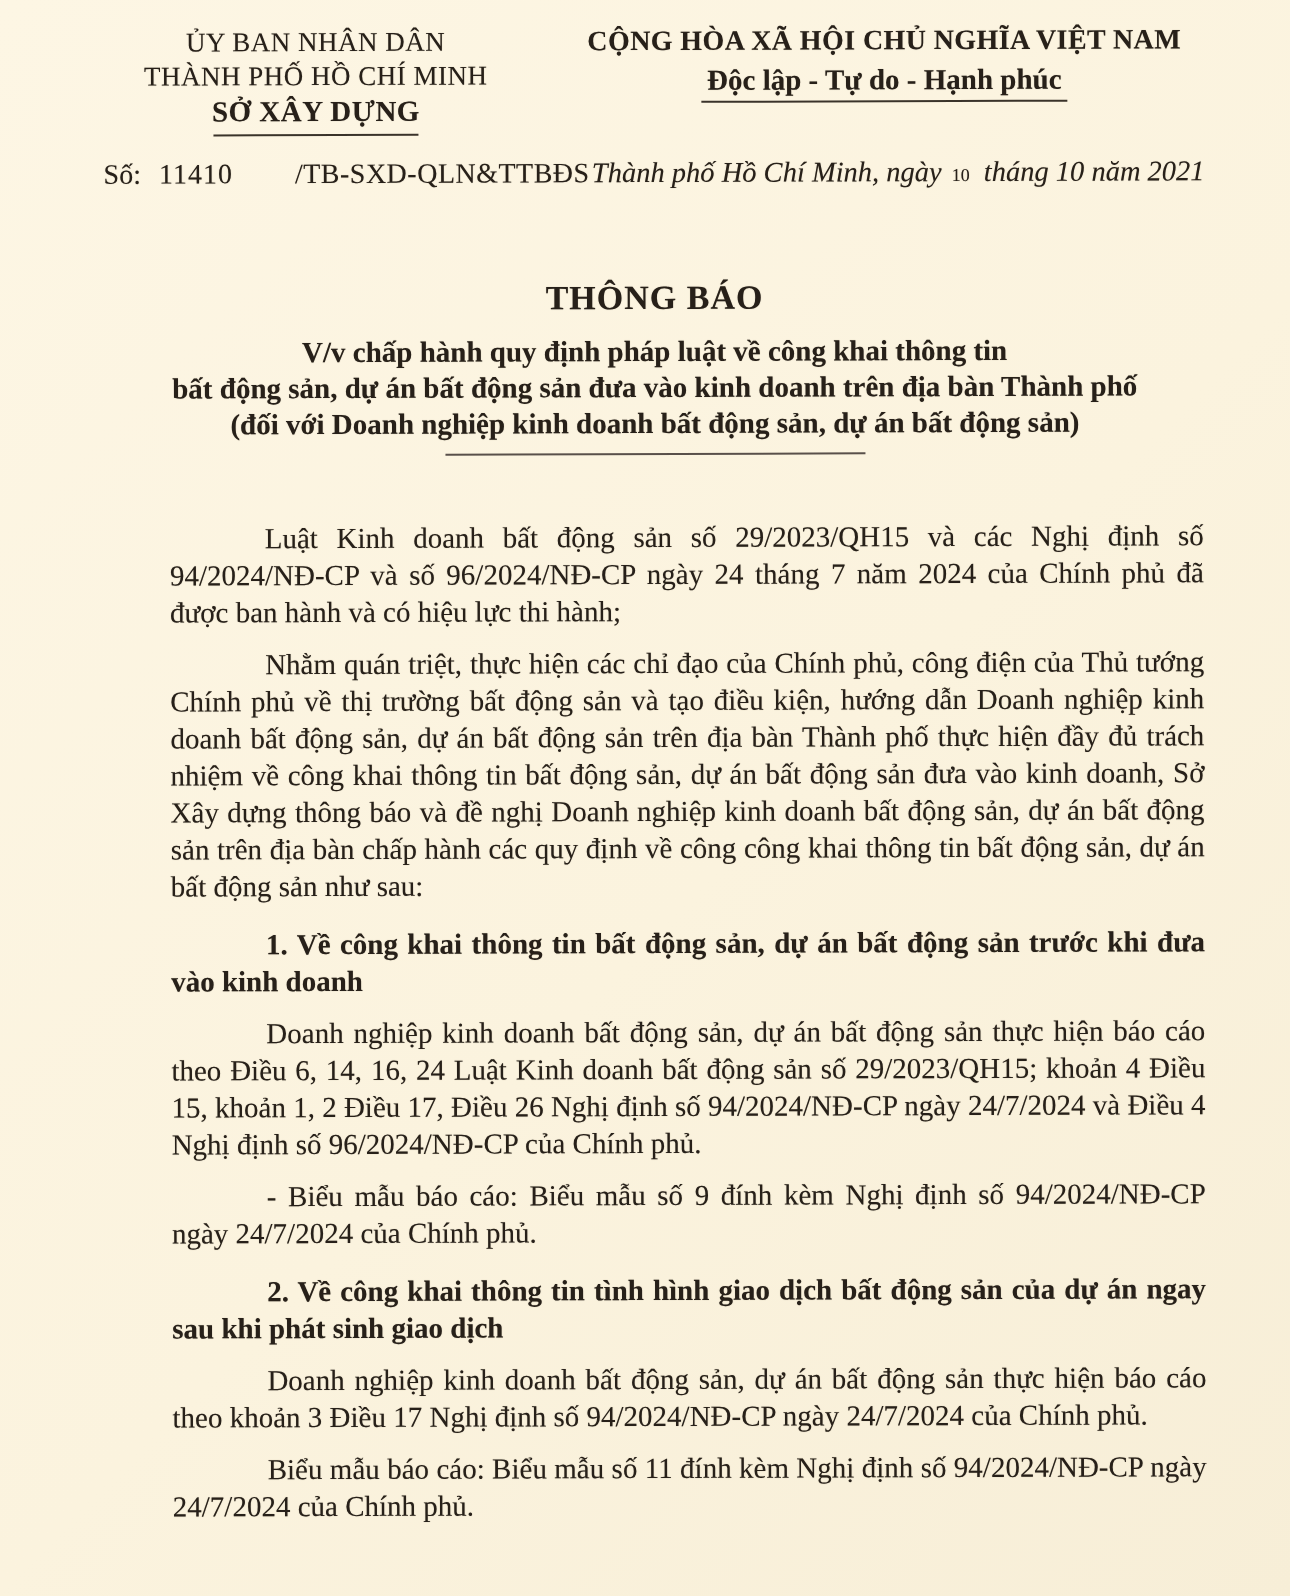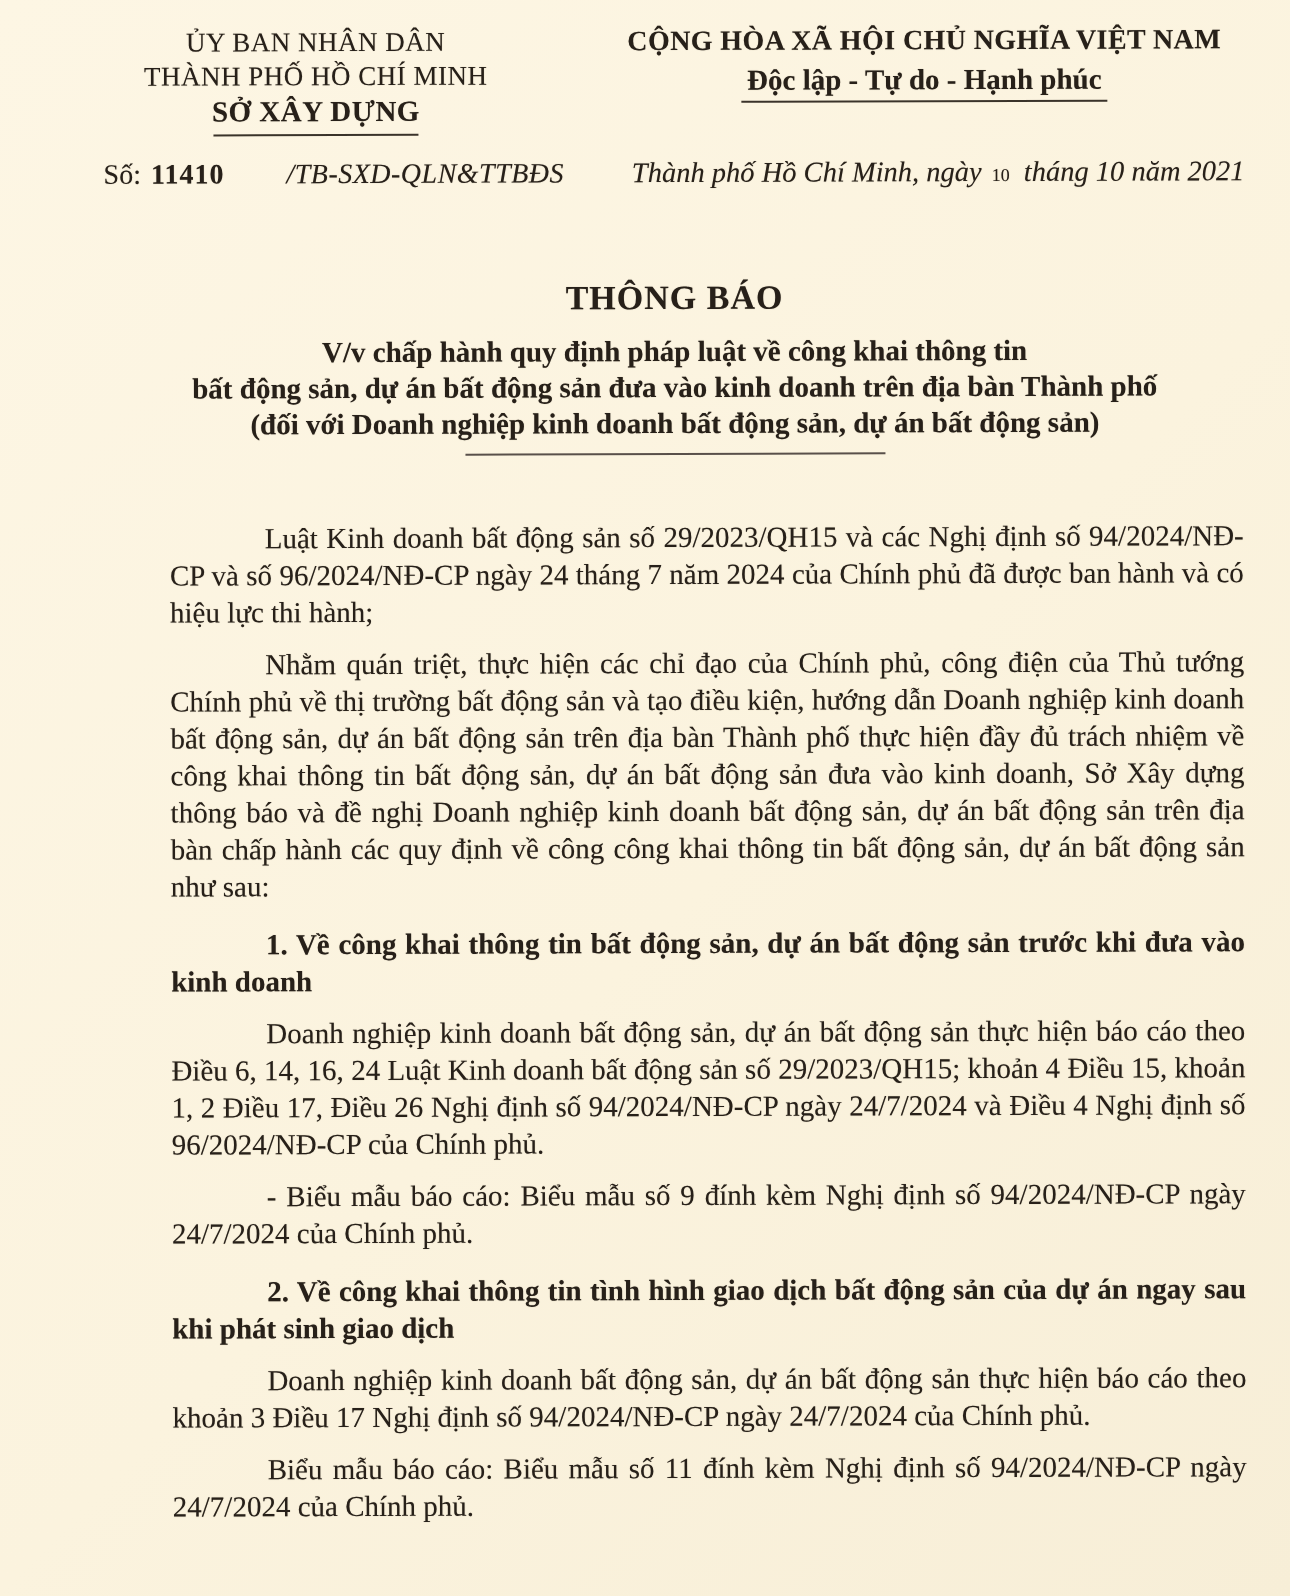--- a/index.html
+++ b/index.html
@@ -13,21 +13,21 @@
     background: #f3ebd6;
     font-family: "Liberation Serif", "DejaVu Serif", serif;
   }
   .page {
     position: relative;
     width: 1290px;
     height: 1596px;
     background: linear-gradient(135deg, #fdf6e4 0%, #fbf3de 55%, #f7eed7 100%);
     color: #272019;
     box-sizing: border-box;
-    padding: 24px 44px 40px 105px;
+    padding: 24px 84px 40px 105px;
   }
   .tilt {
     transform: rotate(-0.18deg);
     transform-origin: 50% 40%;
   }
   .soft { text-shadow: 0 0 1px rgba(46, 36, 24, 0.35); }
 
   
   .header {
     display: flex;
@@ -76,29 +76,27 @@
     display: flex;
     justify-content: space-between;
     align-items: baseline;
     margin-top: 22px;
     font-size: 28px;
   }
   .num-left { white-space: nowrap; }
   .num-label { }
   .num-value {
     display: inline-block;
-    margin-left: 10px;
+    margin-left: 18px;
     letter-spacing: 1px;
-    font-weight: bold;
   }
   .num-code {
     display: inline-block;
     margin-left: 62px;
     letter-spacing: 0.5px;
-    font-style: italic;
   }
   .dateline {
     font-style: italic;
     white-space: nowrap;
     font-size: 28.5px;
   }
   .dateline .day {
     font-style: normal;
     font-size: 18px;
     display: inline-block;

